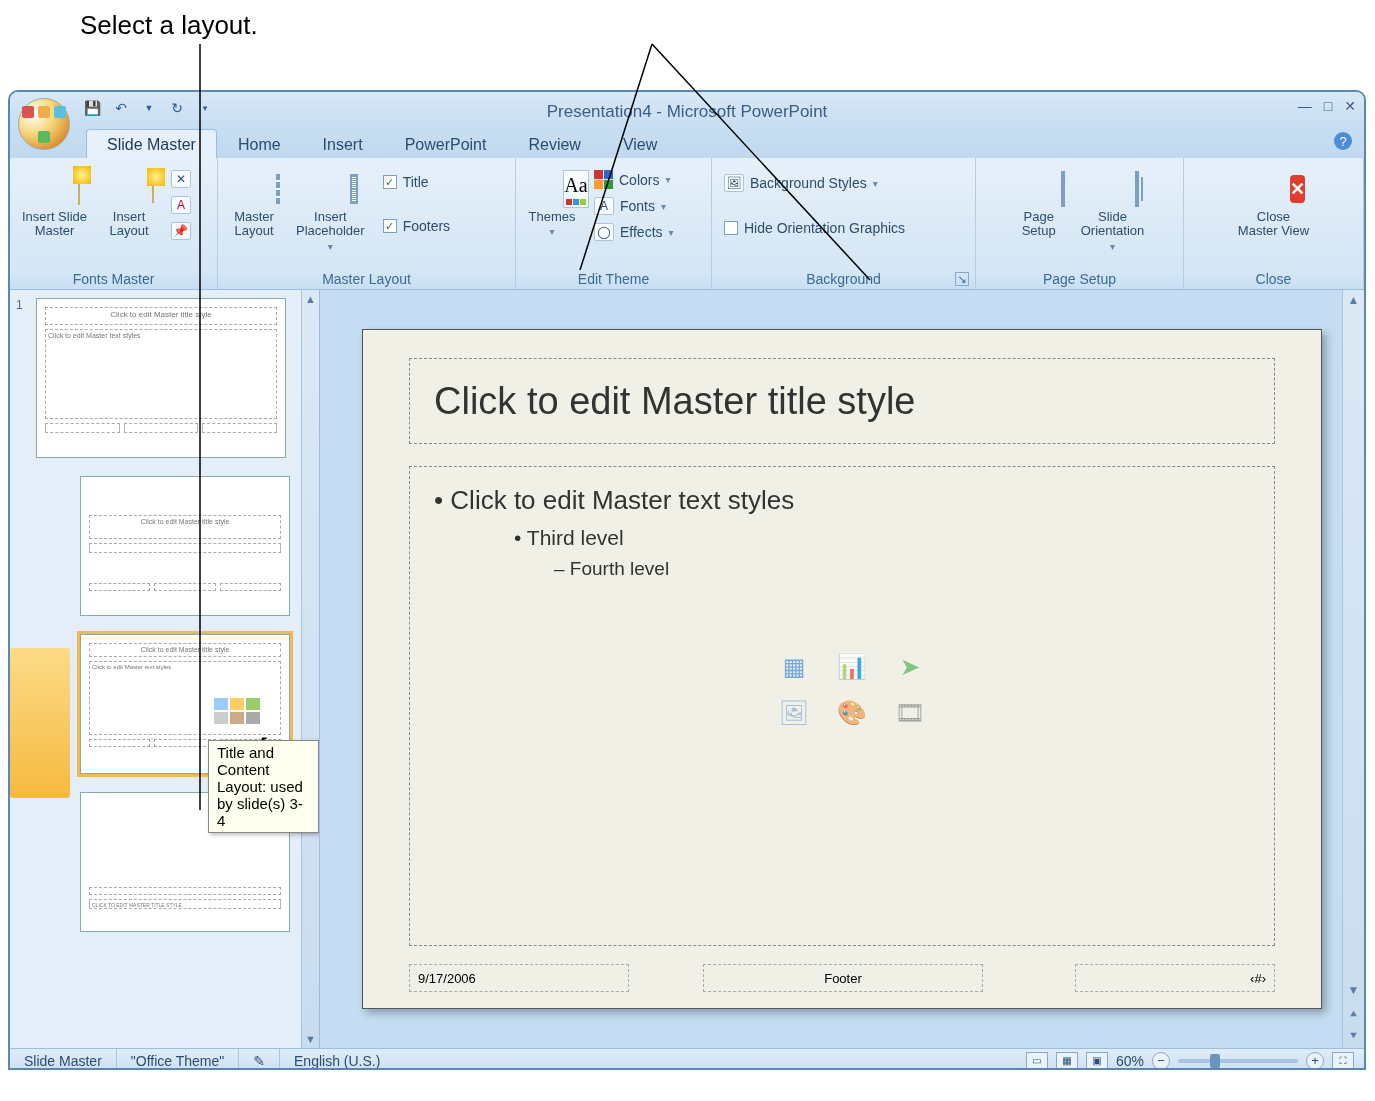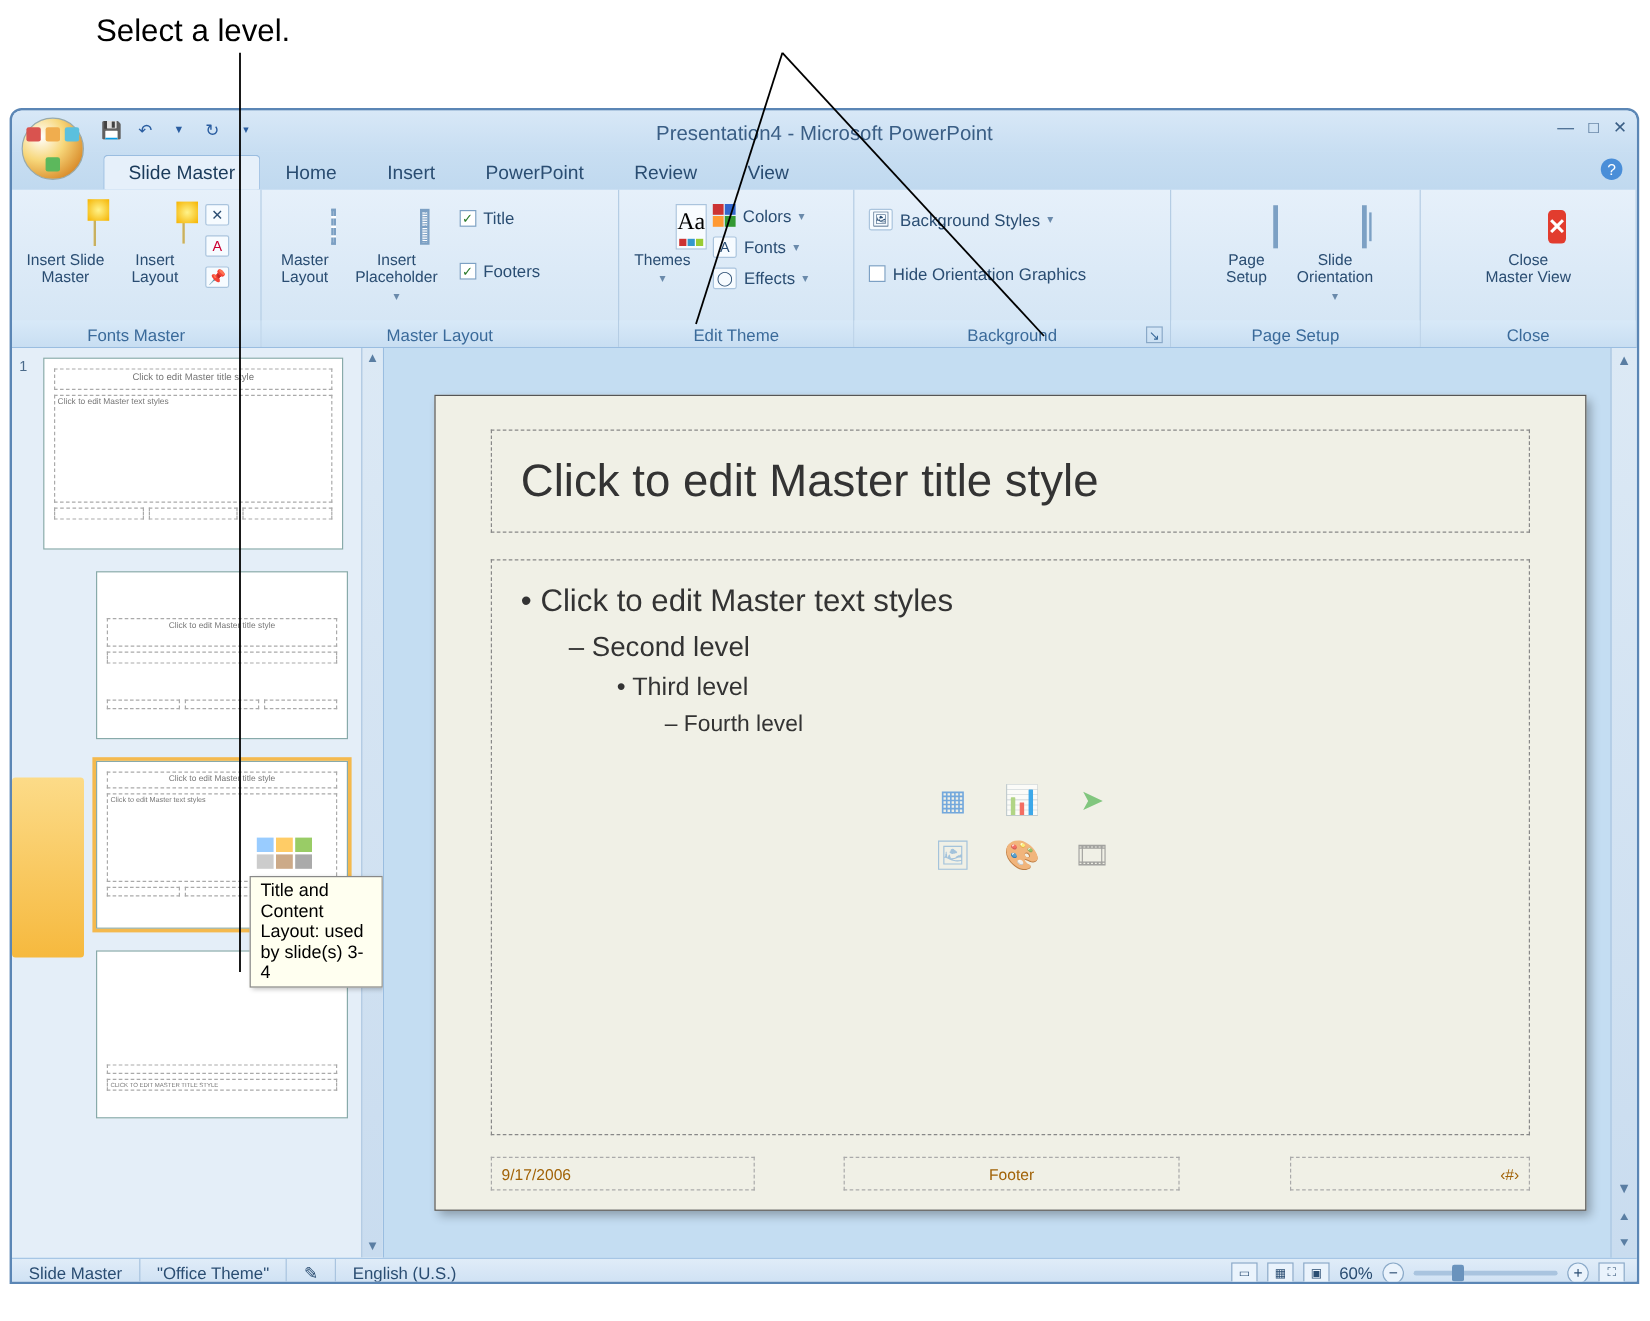--- a/index.html
+++ b/index.html
@@ -125,21 +125,21 @@
   .lvl2{font-size:23px;margin-left:40px;margin-bottom:8px;}
   .lvl2::before{content:"– ";}
   .lvl3{font-size:21px;margin-left:80px;margin-bottom:8px;}
   .lvl3::before{content:"• ";}
   .lvl4{font-size:19px;margin-left:120px;margin-bottom:8px;}
   .lvl4::before{content:"– ";}
   .lvl5{font-size:18px;margin-left:160px;}
   .lvl5::before{content:"» ";}
   .content-icons{position:absolute;left:360px;top:180px;display:grid;grid-template-columns:repeat(3,52px);gap:6px;}
   .content-icons div{width:48px;height:40px;border-radius:4px;display:flex;align-items:center;justify-content:center;font-size:24px;opacity:.75;}
-  .ph-footer{bottom:16px;height:28px;border:1px dashed #aaa;position:absolute;font-size:13px;color:#a16207;display:flex;align-items:center;padding:0 8px;}
+  .ph-footer{bottom:16px;height:28px;border:1px dashed #aaa;position:absolute;font-size:13px;color:#000000;display:flex;align-items:center;padding:0 8px;}
   .ph-date{left:46px;width:220px;}
   .ph-foot{left:340px;width:280px;justify-content:center;}
   .ph-num{right:46px;width:200px;justify-content:flex-end;}
 
   .tooltip{
     position:absolute; background:#fffff0;border:1px solid #888;
     font-size:15px;padding:3px 8px; box-shadow:2px 2px 4px rgba(0,0,0,.25);
     z-index:30;
   }
 
@@ -161,21 +161,21 @@
   .ic-themes{width:42px;height:38px;border:1px solid #aac4dd;background:#f8fcff;display:flex;flex-direction:column;align-items:center;justify-content:center;gap:2px;}
   .ic-close{width:34px;height:28px;background:#e23c2e;border-radius:4px;color:#fff;display:flex;align-items:center;justify-content:center;font-size:18px;font-weight:bold;}
   .ic-page{width:36px;height:36px;border:2px solid #7ca0c4;background:#fff;}
   .colors-ic{display:inline-grid;grid-template-columns:repeat(2,9px);gap:1px;}
   .colors-ic span{width:9px;height:9px;}
 </style>
 </head>
 <body>
 
 <div class="callouts">
-  <div class="callout-text" style="left:80px;top:10px;">Select a level.</div>
+  <div class="callout-text" style="left:80px;top:10px;">Select a layout.</div>
   <svg class="callout-svg" width="1375" height="820">
     <line x1="200" y1="44" x2="200" y2="810" stroke="#000" stroke-width="1.5"></line>
     <line x1="652" y1="44" x2="580" y2="270" stroke="#000" stroke-width="1.5"></line>
     <line x1="652" y1="44" x2="870" y2="280" stroke="#000" stroke-width="1.5"></line>
   </svg>
 </div>
 
 <div class="app-window">
 
   <div class="titlebar">
@@ -428,32 +428,31 @@
             <div class="tline" style="height:10px;font-size:5px">CLICK TO EDIT MASTER TITLE STYLE</div>
           </div>
         </div>
       </div>
       <div class="thumb-scroll">
         <div class="arrow">▲</div>
         <div style="flex:1"></div>
         <div class="arrow" style="position:absolute;bottom:0;width:100%">▼</div>
       </div>
 
-      <div class="tooltip" style="left:198px;top:440px">Title and Content Layout: used by slide(s) 3-4</div>
+      <div class="tooltip" style="left:198px;top:450px">Title and Content Layout: used by slide(s) 3-4</div>
     </div>
 
     <div class="slide-pane">
       <div class="slide">
         <div class="ph ph-title">
           <span>Click to edit Master title style</span>
         </div>
         <div class="ph ph-body">
           <ul>
             <li class="lvl1">Click to edit Master text styles</li>
-            <li class="lvl2">Second level</li>
             <li class="lvl3">Third level</li>
             <li class="lvl4">Fourth level</li>
           </ul>
           <div class="content-icons">
             <div style="color:#4a90d9">▦</div>
             <div style="color:#e68a2e">📊</div>
             <div style="color:#5cb85c">➤</div>
             <div style="color:#8ab4d8">🖼</div>
             <div style="color:#c9a96e">🎨</div>
             <div style="color:#888">🎞</div>

